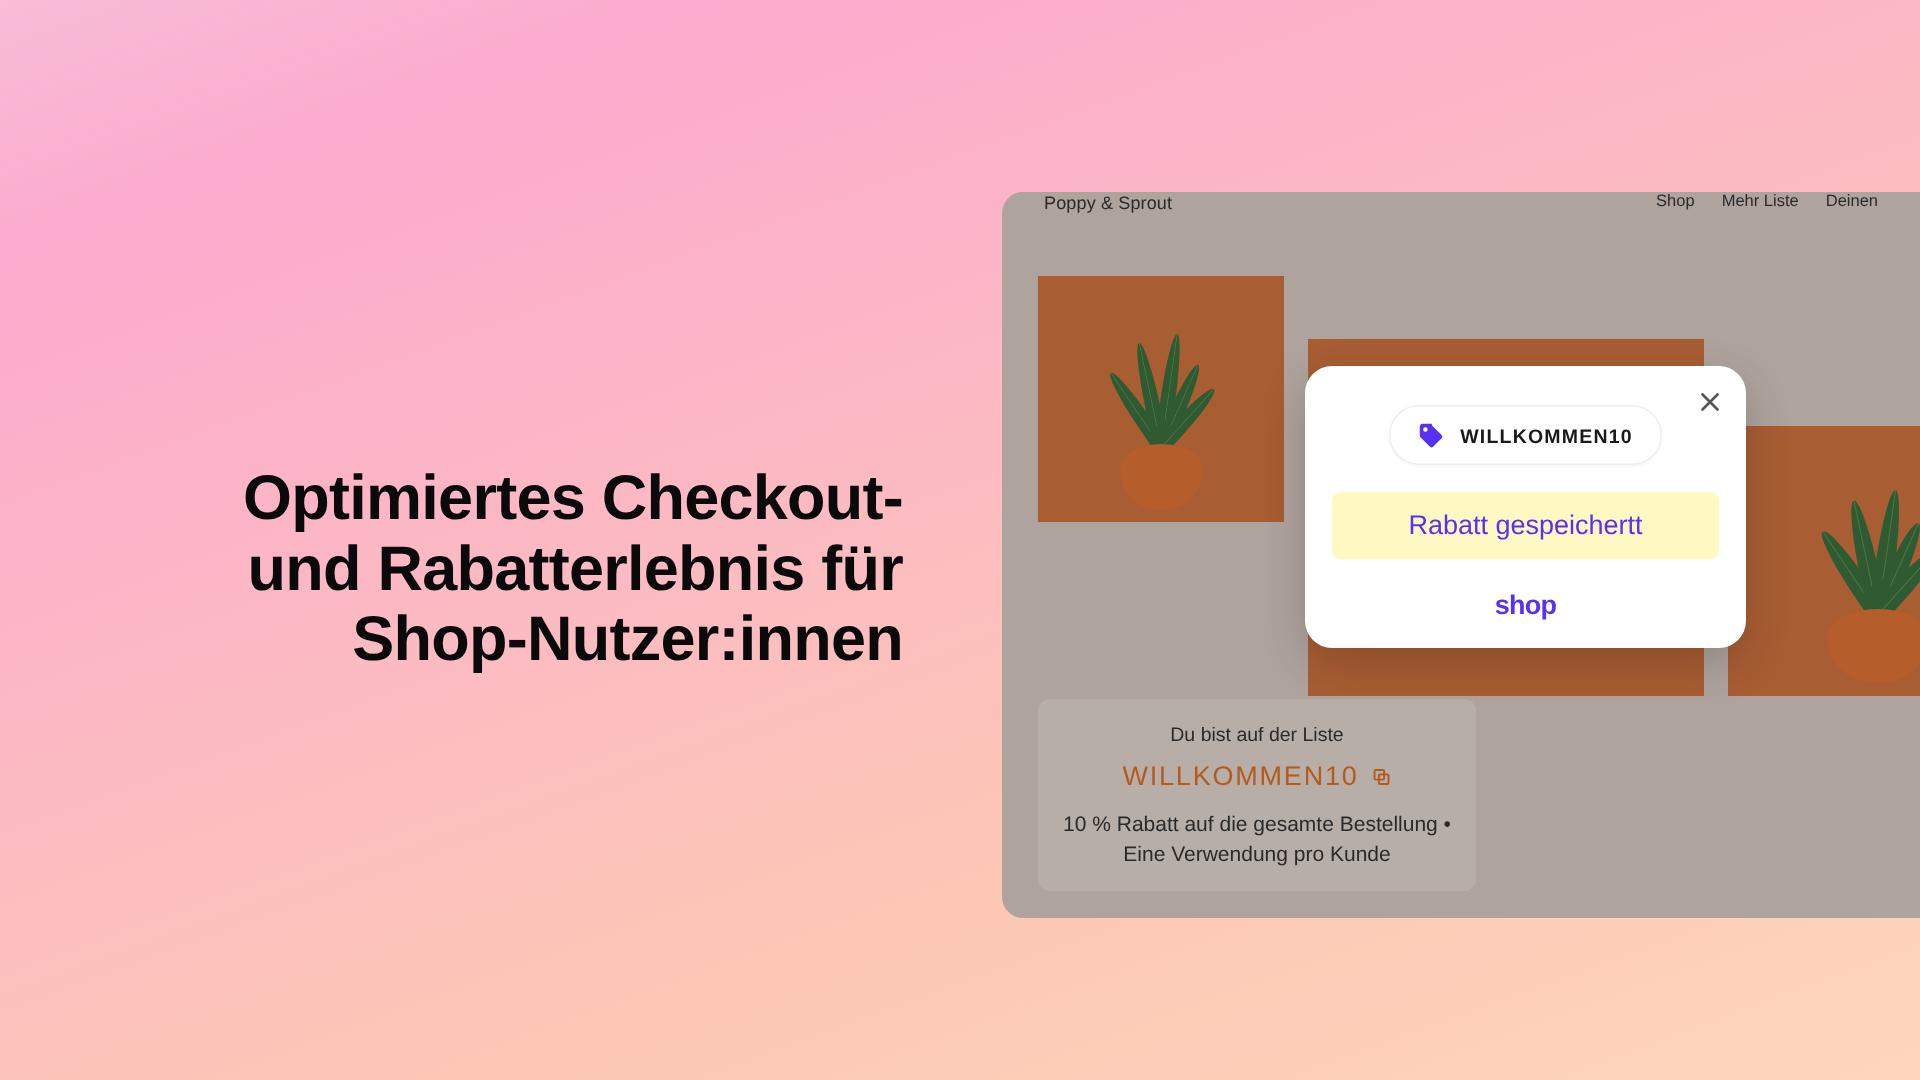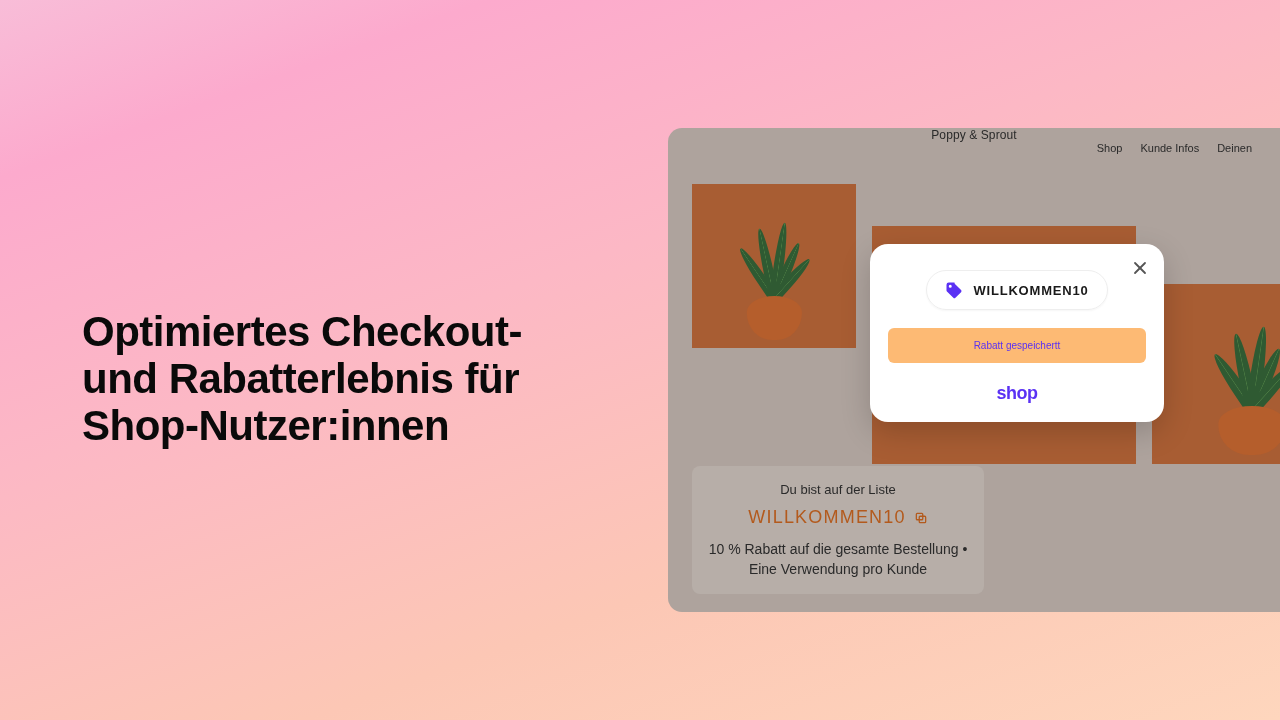--- a/index.html
+++ b/index.html
@@ -12,39 +12,39 @@
   .headline {
     position: absolute;
     left: 82px;
     top: 308px;
     width: 520px;
     font-size: 42px;
     font-weight: 700;
     line-height: 1.12;
     letter-spacing: -0.5px;
     color: #0a0a0a;
+    text-align: right;
   }
 
   
   .store {
     position: absolute;
     left: 668px;
     top: 128px;
     width: 612px;
     height: 484px;
     background: #aea39d;
     border-radius: 14px 0 0 14px;
     overflow: hidden;
   }
   .store-header {
     position: absolute;
     left: 0; top: 0; width: 100%; height: 48px;
-    display: flex; align-items: center;
+    display: flex; align-items: flex-start;
     padding: 0 28px;
-    flex-direction: column;
   }
   .brand {
     font-size: 12px;
     color: #2a2a2a;
     font-weight: 400;
     letter-spacing: 0.1px;
   }
   .nav {
     margin-left: auto;
     display: flex;
@@ -152,23 +152,23 @@
     font-weight: 600;
     text-align: center;
     color: #1a1a1a;
     line-height: 1.35;
     padding: 0 6px 16px;
     border-bottom: 1px solid #eee;
   }
   .modal-btn {
     margin-top: 14px;
     width: 100%;
-    background: #fdba74;
+    background: #fef9c3;
     color: #5a31f4;
-    font-size: 10px;
+    font-size: 18px;
     font-weight: 500;
     text-align: center;
     padding: 12px;
     border-radius: 6px;
     cursor: pointer;
   }
   .shop-logo {
     margin-top: 20px;
     text-align: center;
   }
@@ -184,21 +184,21 @@
 
 <div class="canvas">
 
   <h1 class="headline">Optimiertes Checkout- und Rabatterlebnis für Shop-Nutzer:innen</h1>
 
   <div class="store">
     <div class="store-header">
       <div class="brand">Poppy &amp; Sprout</div>
       <div class="nav">
         <span>Shop</span>
-        <span>Kunde Infos</span>
+        <span>Mehr Liste</span>
         <span>Deinen</span>
       </div>
     </div>
 
     <div class="tile tile1">
       <div class="plant">
         <div class="leaf l1"></div>
           <div class="leaf l2"></div>
           <div class="leaf l3"></div>
           <div class="leaf l4"></div>

